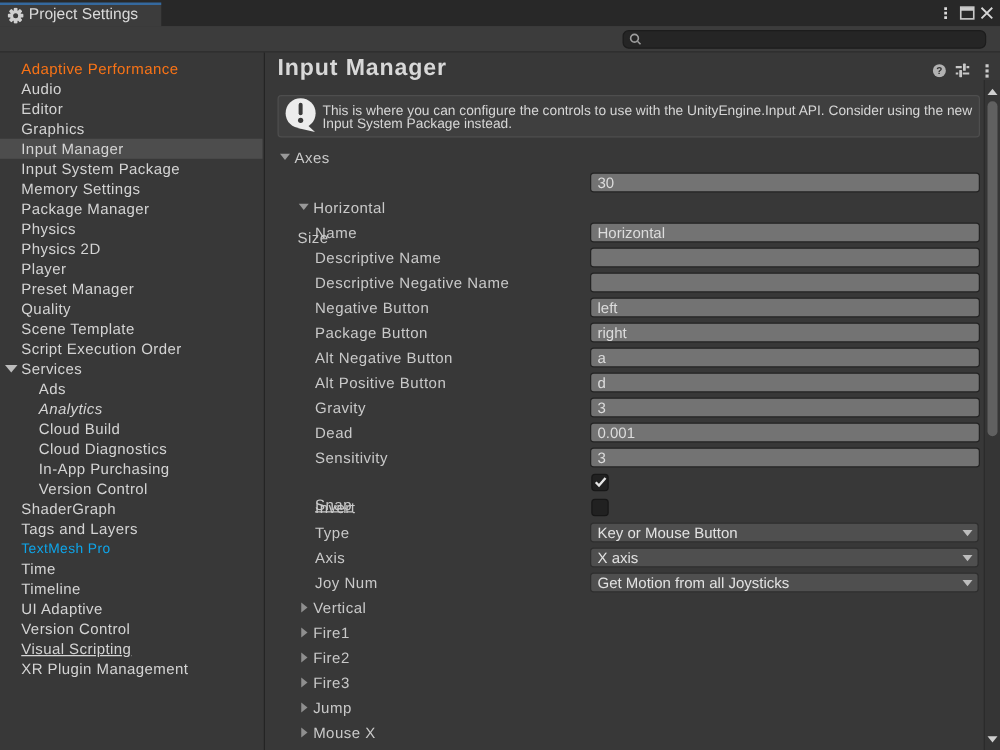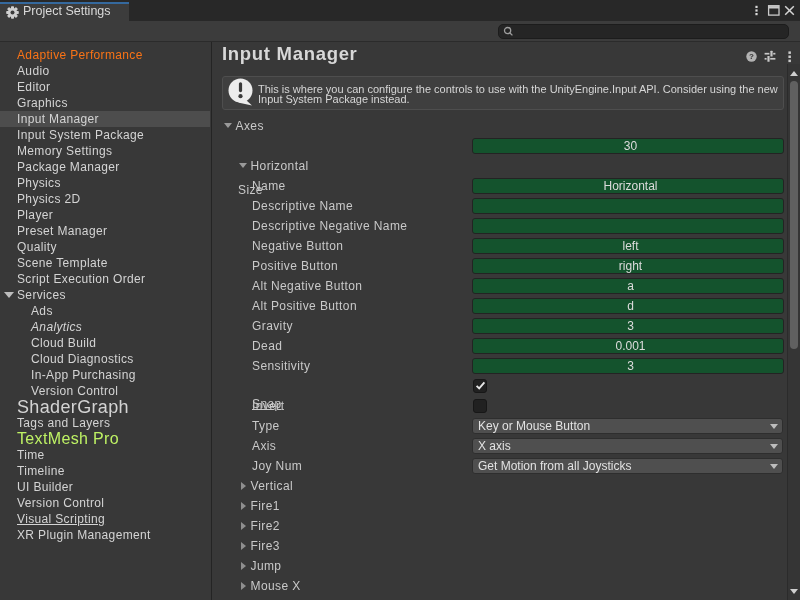--- a/index.html
+++ b/index.html
@@ -2,23 +2,23 @@
 <html><head><meta charset="utf-8"><style>
 html,body{margin:0;padding:0;width:800px;height:600px;overflow:hidden;
 background:#383838;font-family:"Liberation Sans",sans-serif;}
 *{box-sizing:border-box;}
 .abs{position:absolute;}
 .lbl{position:absolute;font-size:12px;color:#c9c9c9;white-space:nowrap;letter-spacing:0.4px;}
 .tri-d{position:absolute;width:0;height:0;border-left:4.5px solid transparent;
 border-right:4.5px solid transparent;border-top:5.5px solid #999;}
 .tri-r{position:absolute;width:0;height:0;border-top:4.5px solid transparent;
 border-bottom:4.5px solid transparent;border-left:5.5px solid #8f8f8f;}
-.fld{position:absolute;left:472px;width:312px;height:16px;background:#14532d;
+.fld{position:absolute;left:472px;width:312px;height:16px;background:#737373;
 border:1px solid #232323;border-radius:3px;font-size:12px;color:#dcdcdc;
-line-height:14px;padding-left:5px;white-space:nowrap;overflow:hidden;text-align:center;}
+line-height:14px;padding-left:5px;white-space:nowrap;overflow:hidden;}
 .drp{position:absolute;left:472px;width:311px;height:16px;background:#4f4f4f;
 border:1px solid #2e2e2e;border-radius:3px;font-size:12px;color:#e2e2e2;
 line-height:14px;padding-left:5px;white-space:nowrap;overflow:hidden;}
 .drp .arr{position:absolute;right:4px;top:5px;width:0;height:0;
 border-left:4.5px solid transparent;border-right:4.5px solid transparent;
 border-top:5px solid #bdbdbd;}
 .chk{position:absolute;left:473px;width:14px;height:14px;background:#212121;
 border:1px solid #171717;border-radius:3px;}
 </style></head><body>
 
@@ -79,26 +79,26 @@
 <div class="abs" style="left:17px;top:255px;height:16px;line-height:16px;font-size:12px;color:#d4d4d4;white-space:nowrap;letter-spacing:0.35px;">Scene Template</div>
 <div class="abs" style="left:17px;top:271px;height:16px;line-height:16px;font-size:12px;color:#d4d4d4;white-space:nowrap;letter-spacing:0.35px;">Script Execution Order</div>
 <div class="abs" style="left:17px;top:287px;height:16px;line-height:16px;font-size:12px;color:#d4d4d4;white-space:nowrap;letter-spacing:0.35px;">Services</div>
 <div class="tri-d" style="left:3.5px;top:292px;border-left-width:5px;border-right-width:5px;border-top-width:6px;border-top-color:#bcbcbc;"></div>
 <div class="abs" style="left:31px;top:303px;height:16px;line-height:16px;font-size:12px;color:#d4d4d4;white-space:nowrap;letter-spacing:0.35px;">Ads</div>
 <div class="abs" style="left:31px;top:319px;height:16px;line-height:16px;font-size:12px;color:#d4d4d4;white-space:nowrap;letter-spacing:0.35px;font-style:italic;">Analytics</div>
 <div class="abs" style="left:31px;top:335px;height:16px;line-height:16px;font-size:12px;color:#d4d4d4;white-space:nowrap;letter-spacing:0.35px;">Cloud Build</div>
 <div class="abs" style="left:31px;top:351px;height:16px;line-height:16px;font-size:12px;color:#d4d4d4;white-space:nowrap;letter-spacing:0.35px;">Cloud Diagnostics</div>
 <div class="abs" style="left:31px;top:367px;height:16px;line-height:16px;font-size:12px;color:#d4d4d4;white-space:nowrap;letter-spacing:0.35px;">In-App Purchasing</div>
 <div class="abs" style="left:31px;top:383px;height:16px;line-height:16px;font-size:12px;color:#d4d4d4;white-space:nowrap;letter-spacing:0.35px;">Version Control</div>
-<div class="abs" style="left:17px;top:399px;height:16px;line-height:16px;font-size:18px;color:#d4d4d4;white-space:nowrap;letter-spacing:0.35px;">ShaderGraph</div>
+<div class="abs" style="left:17px;top:399px;height:16px;line-height:16px;font-size:12px;color:#d4d4d4;white-space:nowrap;letter-spacing:0.35px;">ShaderGraph</div>
 <div class="abs" style="left:17px;top:415px;height:16px;line-height:16px;font-size:12px;color:#d4d4d4;white-space:nowrap;letter-spacing:0.35px;">Tags and Layers</div>
-<div class="abs" style="left:17px;top:431px;height:16px;line-height:16px;font-size:16px;color:#bef264;white-space:nowrap;letter-spacing:0.35px;">TextMesh Pro</div>
+<div class="abs" style="left:17px;top:431px;height:16px;line-height:16px;font-size:11px;color:#0ea5e9;white-space:nowrap;letter-spacing:0.35px;">TextMesh Pro</div>
 <div class="abs" style="left:17px;top:447px;height:16px;line-height:16px;font-size:12px;color:#d4d4d4;white-space:nowrap;letter-spacing:0.35px;">Time</div>
 <div class="abs" style="left:17px;top:463px;height:16px;line-height:16px;font-size:12px;color:#d4d4d4;white-space:nowrap;letter-spacing:0.35px;">Timeline</div>
-<div class="abs" style="left:17px;top:479px;height:16px;line-height:16px;font-size:12px;color:#d4d4d4;white-space:nowrap;letter-spacing:0.35px;">UI Builder</div>
+<div class="abs" style="left:17px;top:479px;height:16px;line-height:16px;font-size:12px;color:#d4d4d4;white-space:nowrap;letter-spacing:0.35px;">UI Adaptive</div>
 <div class="abs" style="left:17px;top:495px;height:16px;line-height:16px;font-size:12px;color:#d4d4d4;white-space:nowrap;letter-spacing:0.35px;">Version Control</div>
 <div class="abs" style="left:17px;top:511px;height:16px;line-height:16px;font-size:12px;color:#d4d4d4;white-space:nowrap;letter-spacing:0.35px;text-decoration:underline;">Visual Scripting</div>
 <div class="abs" style="left:17px;top:527px;height:16px;line-height:16px;font-size:12px;color:#d4d4d4;white-space:nowrap;letter-spacing:0.35px;">XR Plugin Management</div>
 <div class="abs" style="left:210.5px;top:42px;width:1.5px;height:558px;background:#242424;"></div>
 <div class="abs" style="left:222px;top:44px;height:20px;line-height:20px;font-size:18.5px;font-weight:bold;color:#d8d8d8;letter-spacing:0.7px;">Input Manager</div>
 <svg class="abs" style="left:745.5px;top:51px;" width="11" height="11" viewBox="0 0 11 11">
 <circle cx="5.5" cy="5.5" r="5.2" fill="#b2b2b2"></circle>
 <text x="5.5" y="8.3" font-family="Liberation Sans" font-size="8" font-weight="bold" fill="#333" text-anchor="middle">?</text>
 </svg>
 <svg class="abs" style="left:764px;top:50px;" width="12" height="13" viewBox="0 0 12 13">
@@ -135,21 +135,21 @@
 <div class="tri-d" style="left:238.5px;top:163px;"></div>
 <div class="lbl" style="left:250.5px;top:156px;height:20px;line-height:20px;">Horizontal</div>
 <div class="lbl" style="left:252px;top:176px;height:20px;line-height:20px;">Name</div>
 <div class="fld" style="top:177.5px;line-height:14.5px;">Horizontal</div>
 <div class="lbl" style="left:252px;top:196px;height:20px;line-height:20px;">Descriptive Name</div>
 <div class="fld" style="top:197.5px;line-height:14.5px;"></div>
 <div class="lbl" style="left:252px;top:216px;height:20px;line-height:20px;">Descriptive Negative Name</div>
 <div class="fld" style="top:217.5px;line-height:14.5px;"></div>
 <div class="lbl" style="left:252px;top:236px;height:20px;line-height:20px;">Negative Button</div>
 <div class="fld" style="top:237.5px;line-height:14.5px;">left</div>
-<div class="lbl" style="left:252px;top:256px;height:20px;line-height:20px;">Positive Button</div>
+<div class="lbl" style="left:252px;top:256px;height:20px;line-height:20px;">Package Button</div>
 <div class="fld" style="top:257.5px;line-height:14.5px;">right</div>
 <div class="lbl" style="left:252px;top:276px;height:20px;line-height:20px;">Alt Negative Button</div>
 <div class="fld" style="top:277.5px;line-height:14.5px;">a</div>
 <div class="lbl" style="left:252px;top:296px;height:20px;line-height:20px;">Alt Positive Button</div>
 <div class="fld" style="top:297.5px;line-height:14.5px;">d</div>
 <div class="lbl" style="left:252px;top:316px;height:20px;line-height:20px;">Gravity</div>
 <div class="fld" style="top:317.5px;line-height:14.5px;">3</div>
 <div class="lbl" style="left:252px;top:336px;height:20px;line-height:20px;">Dead</div>
 <div class="fld" style="top:337.5px;line-height:14.5px;">0.001</div>
 <div class="lbl" style="left:252px;top:356px;height:20px;line-height:20px;">Sensitivity</div>

